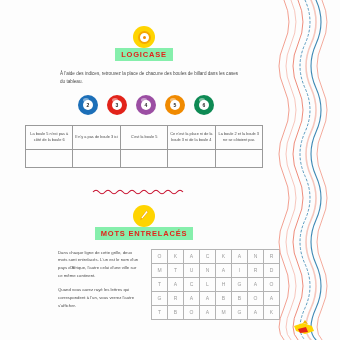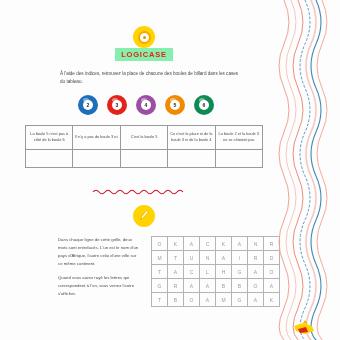--- a/index.html
+++ b/index.html
@@ -156,20 +156,21 @@
 
   <div class="sec2">
 
     <div class="badge-wrap">
       <div class="pen-coin">
         <svg width="12" height="14" viewBox="0 0 12 14">
           <path d="M8.4 1.6 L10 3.2 L4.6 9.6 L2.6 10.6 L3.2 8.4 Z" fill="#ffffff" stroke="#f0a500" stroke-width=".7"></path>
           <path d="M3.2 8.4 L2.6 10.6 L4.6 9.6 Z" fill="#f5b700"></path>
         </svg>
       </div>
+      <div class="section-title">MOTS ENTRELACÉS</div>
     </div>
 
     <div class="sec2-body">
       <div class="sec2-text">
         <p>Dans chaque ligne de cette grille, deux mots sont entrelacés. L'un est le nom d'un pays d'Afrique, l'autre celui d'une ville sur ce même continent.</p>
         <p>Quand vous aurez rayé les lettres qui correspondent à l'un, vous verrez l'autre s'afficher.</p>
       </div>
 
       <div class="grid-wrap">
         <table class="word-grid">

